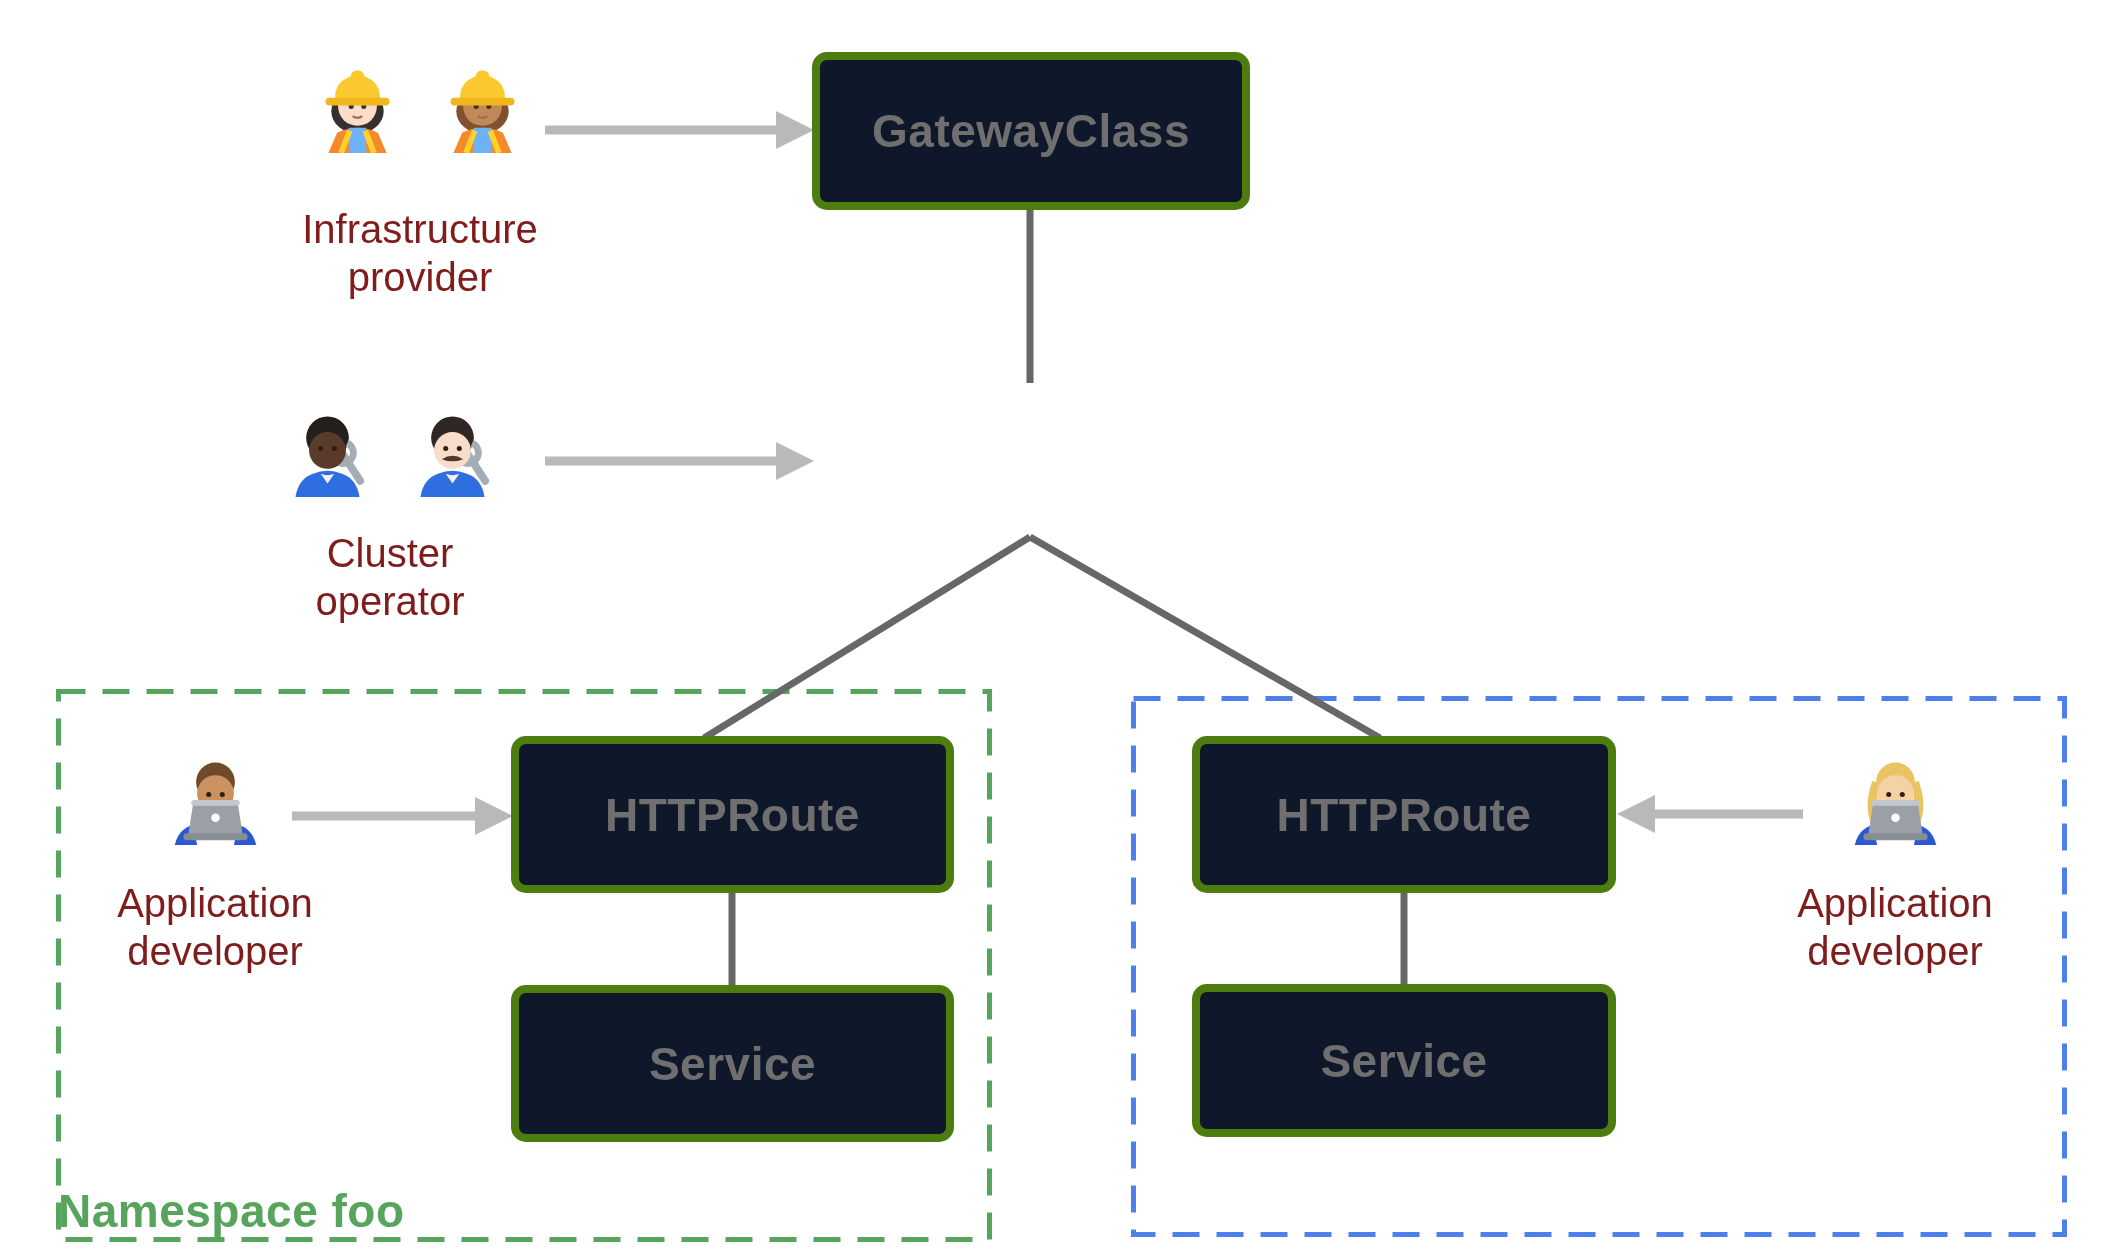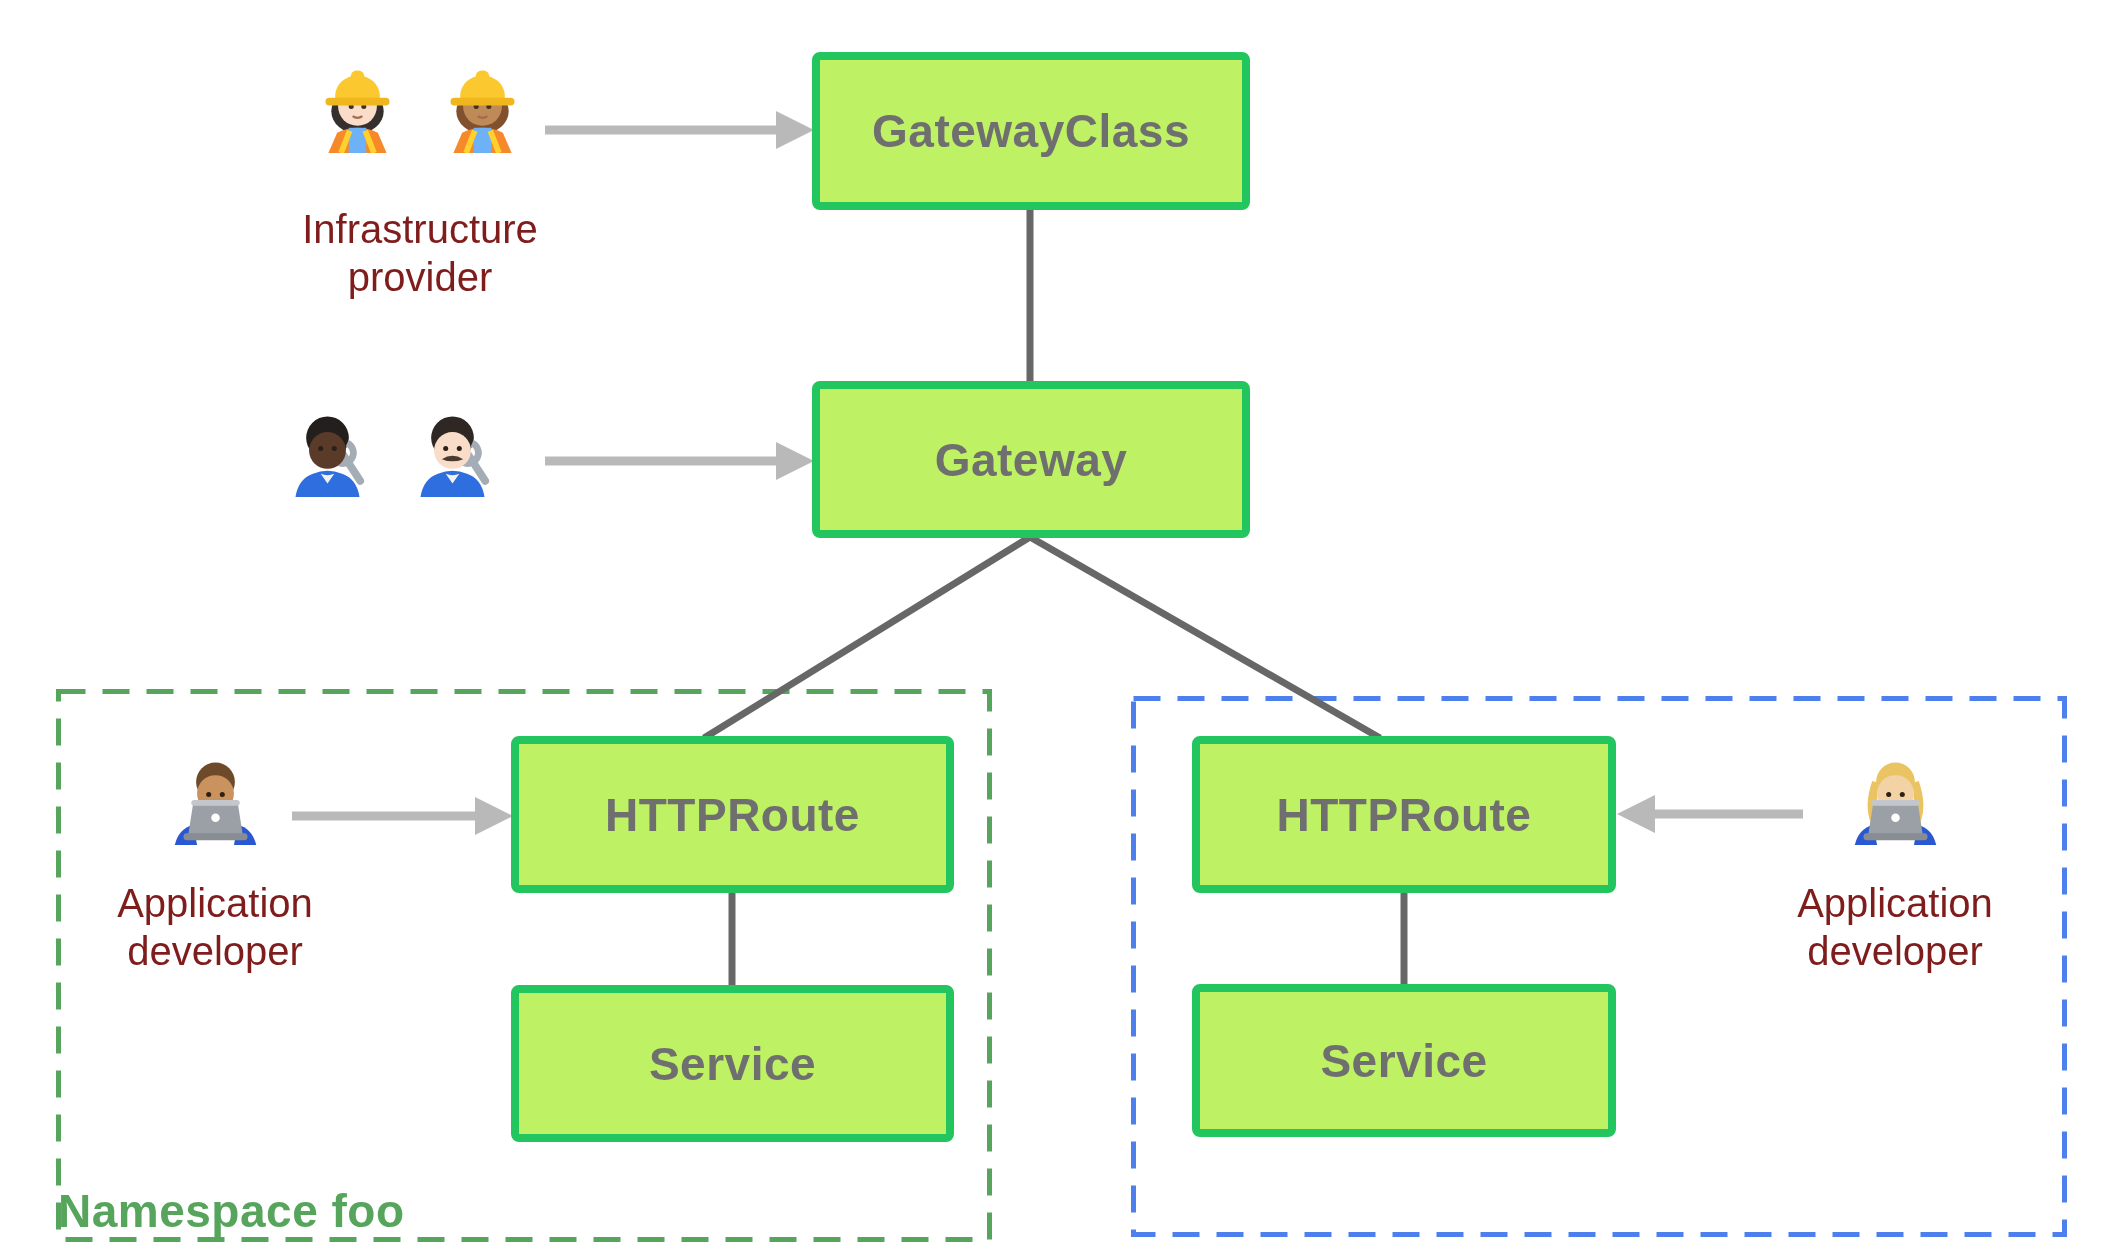--- a/index.html
+++ b/index.html
@@ -8,23 +8,23 @@
     width:2112px;height:1258px;
     background:#ffffff;
     font-family:"Liberation Sans", sans-serif;
     overflow:hidden;
   }
   .wires{position:absolute;left:0;top:0;width:2112px;height:1258px;}
 
   .node{
     position:absolute;
     box-sizing:border-box;
-    background:#bef264;
-    border:8px solid #22c55e;
-    border-radius:8px;
+    background:#0f172a;
+    border:8px solid #4d7c0f;
+    border-radius:15px;
     display:flex;align-items:center;justify-content:center;
     font-weight:bold;font-size:46px;color:#6f6f6f;letter-spacing:.5px;
   }
   .node-gatewayclass{left:812px;top:52px;width:438px;height:158px;}
   .node-gateway{left:812px;top:381px;width:438px;height:157px;}
   .node-httproute-foo{left:511px;top:736px;width:443px;height:157px;}
   .node-service-foo{left:511px;top:985px;width:443px;height:157px;}
   .node-httproute-bar{left:1192px;top:736px;width:424px;height:157px;}
   .node-service-bar{left:1192px;top:984px;width:424px;height:153px;}
 
@@ -127,23 +127,20 @@
     </g>
     <g>
       <line x1="1803" y1="814" x2="1653" y2="814" stroke="#b9b9b9" stroke-width="9"></line>
       <polygon points="1655,795 1655,833 1617,814" fill="#b9b9b9"></polygon>
     </g>
   </svg>
 
   <div class="node node-gatewayclass">
     <span>GatewayClass</span>
   </div>
-  <div class="node node-gateway">
-    <span>Gateway</span>
-  </div>
   <div class="node node-httproute-foo">
     <span>HTTPRoute</span>
   </div>
   <div class="node node-service-foo">
     <span>Service</span>
   </div>
   <div class="node node-httproute-bar">
     <span>HTTPRoute</span>
   </div>
   <div class="node node-service-bar">
@@ -164,20 +161,21 @@
 
   <div class="persona-group g-cluster">
     <div class="persona-row">
       <svg class="persona" viewBox="0 0 100 100" style="--skin:#5a3a29;--hair:#231f1c">
           <use href="#p-mechanic"></use>
         </svg>
       <svg class="persona" viewBox="0 0 100 100" style="--skin:#f9ddc9;--hair:#2f2723;--mustache:#4a3a30">
           <use href="#p-mechanic"></use>
         </svg>
     </div>
+    <div class="persona-label">Cluster operator</div>
   </div>
 
   <div class="persona-group g-dev-foo">
     <div class="persona-row">
       <svg class="persona" viewBox="0 0 100 100" style="--skin:#c9925f;--hair:#6f4a2a">
           <use href="#p-dev"></use>
         </svg>
     </div>
     <div class="persona-label">Application developer</div>
   </div>

